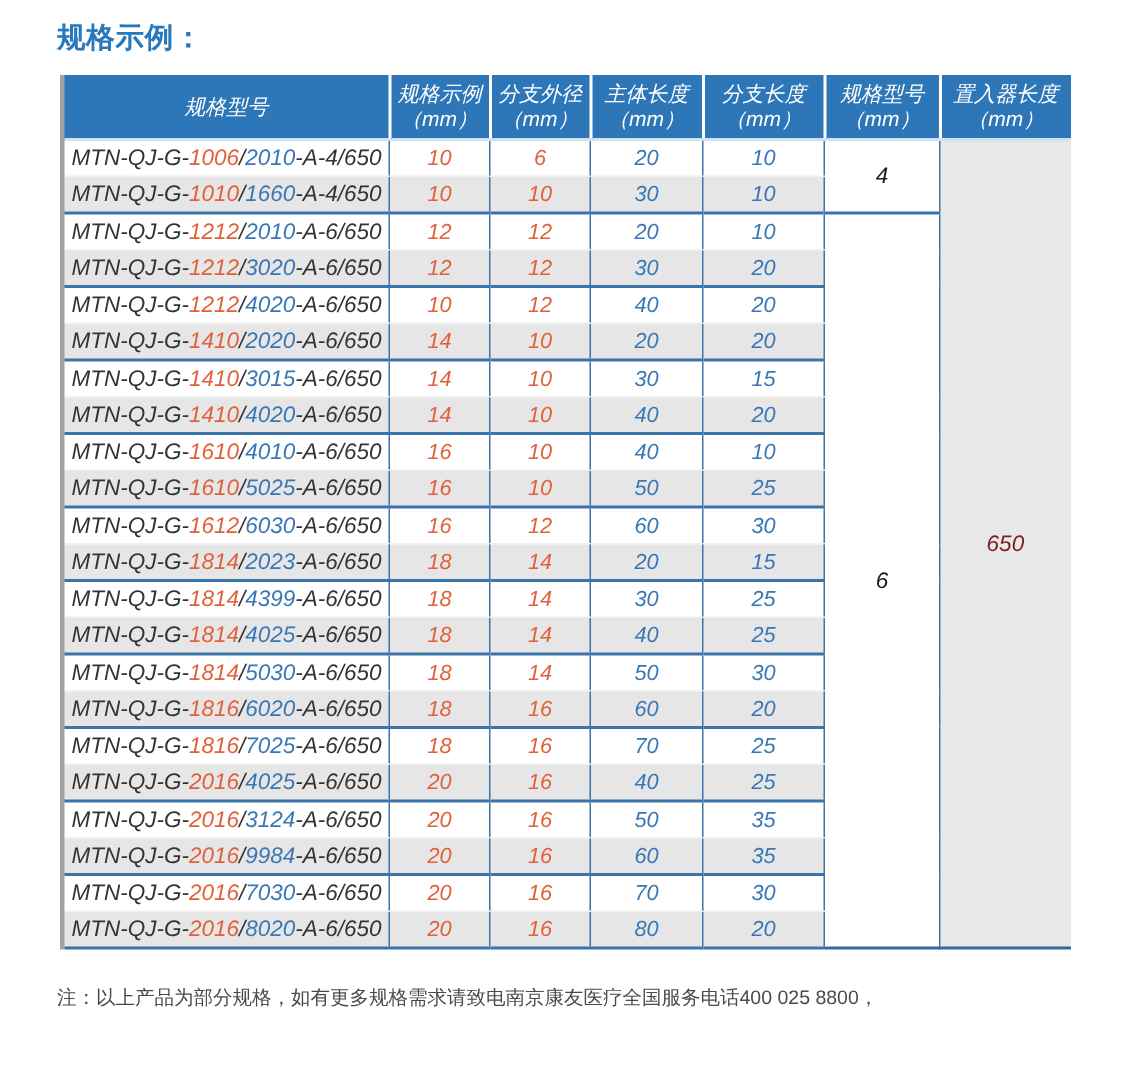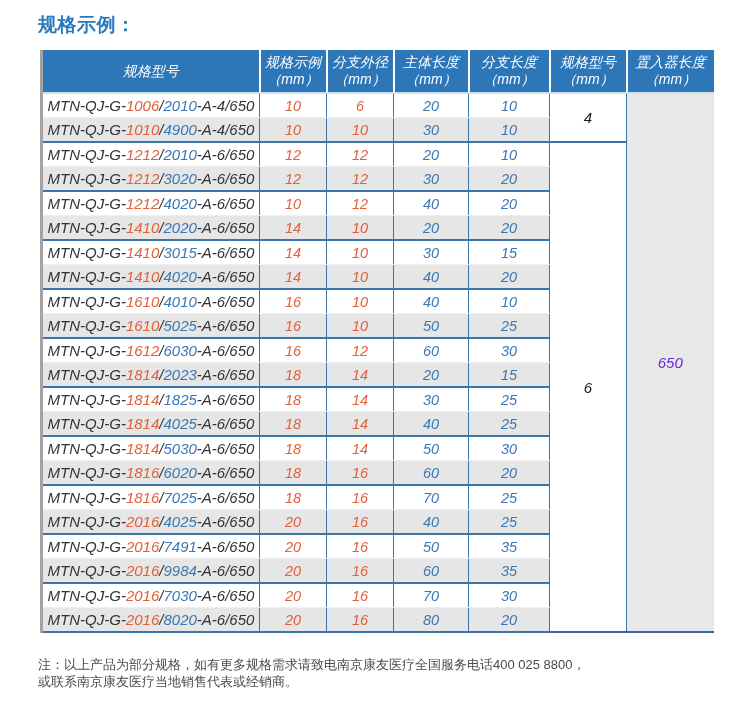--- a/index.html
+++ b/index.html
@@ -38,21 +38,21 @@
   td.model .orange{color:#e2603a;}
   td.model .blue{color:#3a78b5;}
   td.val-orange{color:#e2603a;}
   td.val-blue{color:#3a78b5;}
   td.merged-od{
     background:#ffffff !important;color:#1a1a1a;font-size:15px;
     border-bottom:none;
   }
   td.merged-od.split{border-bottom:2px solid #3a74a8;}
   td.merged-len{
-    background:#e8e8e8 !important;color:#6d28d9;font-size:15px;
+    background:#e8e8e8 !important;color:#7f1d1d;font-size:15px;
     border-right:none;border-bottom:none;
   }
   .footnote{
     margin:23px 0 0 38px;
     font-size:13px;line-height:17px;color:#4a4a4a;
   }
 </style>
 </head>
 <body>
 
@@ -103,21 +103,21 @@
       <tr>
         <td class="model"><span>MTN-QJ-G-</span><span class="orange">1006</span><span>/</span><span class="blue">2010</span><span>-A-4/650</span></td>
         <td class="val-orange">10</td>
         <td class="val-orange">6</td>
         <td class="val-blue">20</td>
         <td class="val-blue">10</td>
         <td class="merged-od split" rowspan="2">4</td>
         <td class="merged-len" rowspan="22">650</td>
       </tr>
       <tr class="band pair-end">
-        <td class="model"><span>MTN-QJ-G-</span><span class="orange">1010</span><span>/</span><span class="blue">4900</span><span>-A-4/650</span></td>
+        <td class="model"><span>MTN-QJ-G-</span><span class="orange">1010</span><span>/</span><span class="blue">1660</span><span>-A-4/650</span></td>
         <td class="val-orange">10</td>
         <td class="val-orange">10</td>
         <td class="val-blue">30</td>
         <td class="val-blue">10</td>
       </tr>
       <tr>
         <td class="model"><span>MTN-QJ-G-</span><span class="orange">1212</span><span>/</span><span class="blue">2010</span><span>-A-6/650</span></td>
         <td class="val-orange">12</td>
         <td class="val-orange">12</td>
         <td class="val-blue">20</td>
@@ -181,21 +181,21 @@
         <td class="val-blue">30</td>
       </tr>
       <tr class="band pair-end">
         <td class="model"><span>MTN-QJ-G-</span><span class="orange">1814</span><span>/</span><span class="blue">2023</span><span>-A-6/650</span></td>
         <td class="val-orange">18</td>
         <td class="val-orange">14</td>
         <td class="val-blue">20</td>
         <td class="val-blue">15</td>
       </tr>
       <tr>
-        <td class="model"><span>MTN-QJ-G-</span><span class="orange">1814</span><span>/</span><span class="blue">1825</span><span>-A-6/650</span></td>
+        <td class="model"><span>MTN-QJ-G-</span><span class="orange">1814</span><span>/</span><span class="blue">4399</span><span>-A-6/650</span></td>
         <td class="val-orange">18</td>
         <td class="val-orange">14</td>
         <td class="val-blue">30</td>
         <td class="val-blue">25</td>
       </tr>
       <tr class="band pair-end">
         <td class="model"><span>MTN-QJ-G-</span><span class="orange">1814</span><span>/</span><span class="blue">4025</span><span>-A-6/650</span></td>
         <td class="val-orange">18</td>
         <td class="val-orange">14</td>
         <td class="val-blue">40</td>
@@ -223,21 +223,21 @@
         <td class="val-blue">25</td>
       </tr>
       <tr class="band pair-end">
         <td class="model"><span>MTN-QJ-G-</span><span class="orange">2016</span><span>/</span><span class="blue">4025</span><span>-A-6/650</span></td>
         <td class="val-orange">20</td>
         <td class="val-orange">16</td>
         <td class="val-blue">40</td>
         <td class="val-blue">25</td>
       </tr>
       <tr>
-        <td class="model"><span>MTN-QJ-G-</span><span class="orange">2016</span><span>/</span><span class="blue">7491</span><span>-A-6/650</span></td>
+        <td class="model"><span>MTN-QJ-G-</span><span class="orange">2016</span><span>/</span><span class="blue">3124</span><span>-A-6/650</span></td>
         <td class="val-orange">20</td>
         <td class="val-orange">16</td>
         <td class="val-blue">50</td>
         <td class="val-blue">35</td>
       </tr>
       <tr class="band pair-end">
         <td class="model"><span>MTN-QJ-G-</span><span class="orange">2016</span><span>/</span><span class="blue">9984</span><span>-A-6/650</span></td>
         <td class="val-orange">20</td>
         <td class="val-orange">16</td>
         <td class="val-blue">60</td>
@@ -255,14 +255,13 @@
         <td class="val-orange">20</td>
         <td class="val-orange">16</td>
         <td class="val-blue">80</td>
         <td class="val-blue">20</td>
       </tr>
     </tbody>
 </table>
 
 <div class="footnote">
   <div>注：以上产品为部分规格，如有更多规格需求请致电南京康友医疗全国服务电话400 025 8800，</div>
-  <div>或联系南京康友医疗当地销售代表或经销商。</div>
 </div>
 
 </body></html>

